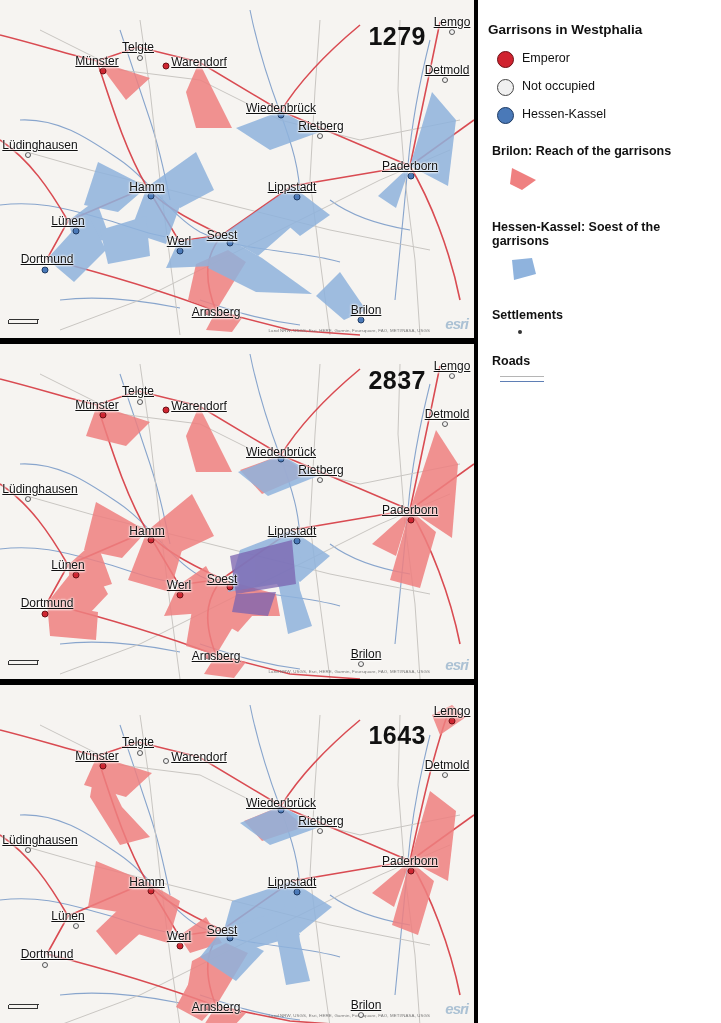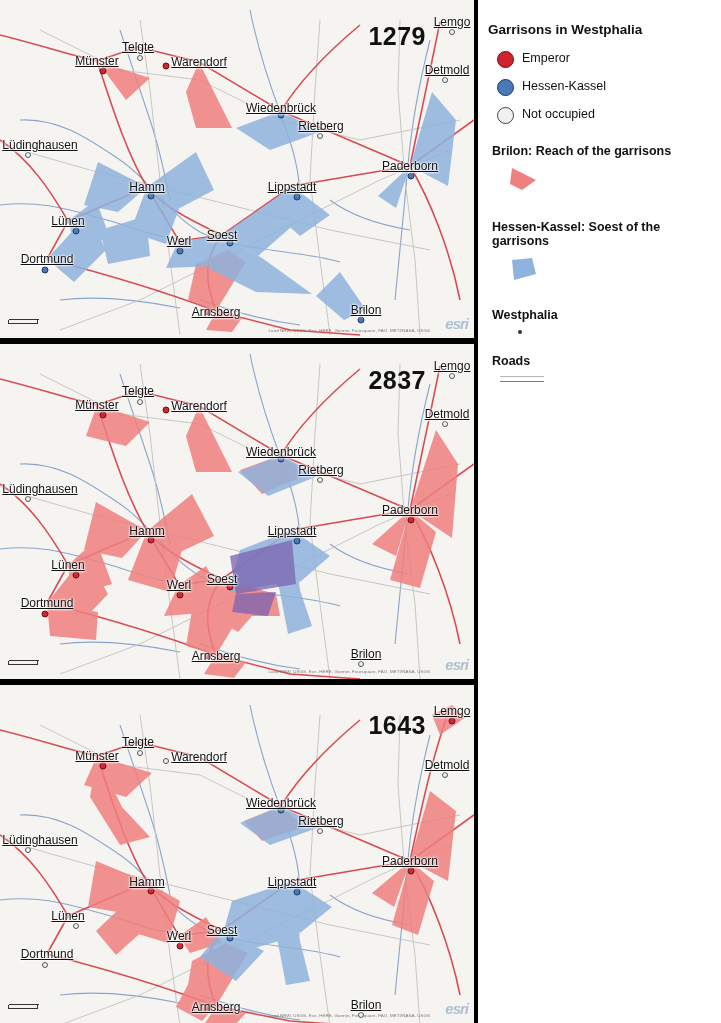--- a/index.html
+++ b/index.html
@@ -42,21 +42,21 @@
 
   .year-label {
     position: absolute;
     right: 48px;
     top: 22px;
     font-size: 25px;
     font-weight: bold;
     color: #111;
     letter-spacing: 0.5px;
   }
-  #panel-1643 .year-label { top: 26px; }
+  #panel-1643 .year-label { top: 36px; }
 
   .attrib {
     position: absolute;
     right: 44px;
     bottom: 5px;
     font-size: 4.4px;
     color: #777;
     letter-spacing: 0.1px;
     white-space: nowrap;
   }
@@ -520,47 +520,47 @@
 
     <div class="legend-row">
       <span class="legend-key">
         <span class="key-circle emperor"></span>
       </span>
       <span class="legend-label">Emperor</span>
     </div>
 
     <div class="legend-row">
       <span class="legend-key">
+        <span class="key-circle none"></span>
+      </span>
+      <span class="legend-label">Not occupied</span>
+    </div>
+
+    <div class="legend-row">
+      <span class="legend-key">
         <span class="key-circle hessen"></span>
       </span>
       <span class="legend-label">Hessen-Kassel</span>
-    </div>
-
-    <div class="legend-row">
-      <span class="legend-key">
-        <span class="key-circle none"></span>
-      </span>
-      <span class="legend-label">Not occupied</span>
     </div>
 
     <div class="legend-heading">Brilon: Reach of the garrisons</div>
     <div class="wedge-wrap">
       <svg width="46" height="34" viewBox="0 0 46 34">
         <path d="M6 2 L30 14 L16 24 L4 18 Z" fill="#ef8080"></path>
       </svg>
     </div>
 
     <div class="legend-heading">Hessen-Kassel: Soest of the garrisons</div>
     <div class="wedge-wrap">
       <svg width="46" height="34" viewBox="0 0 46 34">
         <path d="M6 4 L26 2 L30 18 L8 24 Z" fill="#8fb3dd"></path>
       </svg>
     </div>
 
-    <div class="legend-heading tight">Westphalia</div>
+    <div class="legend-heading tight">Settlements</div>
     <div class="legend-dot-sample"></div>
 
     <div class="legend-heading">Roads</div>
     <div class="legend-line"></div>
 
     <div class="legend-line river"></div>
   </div>
 </div>
 
 </body></html>

